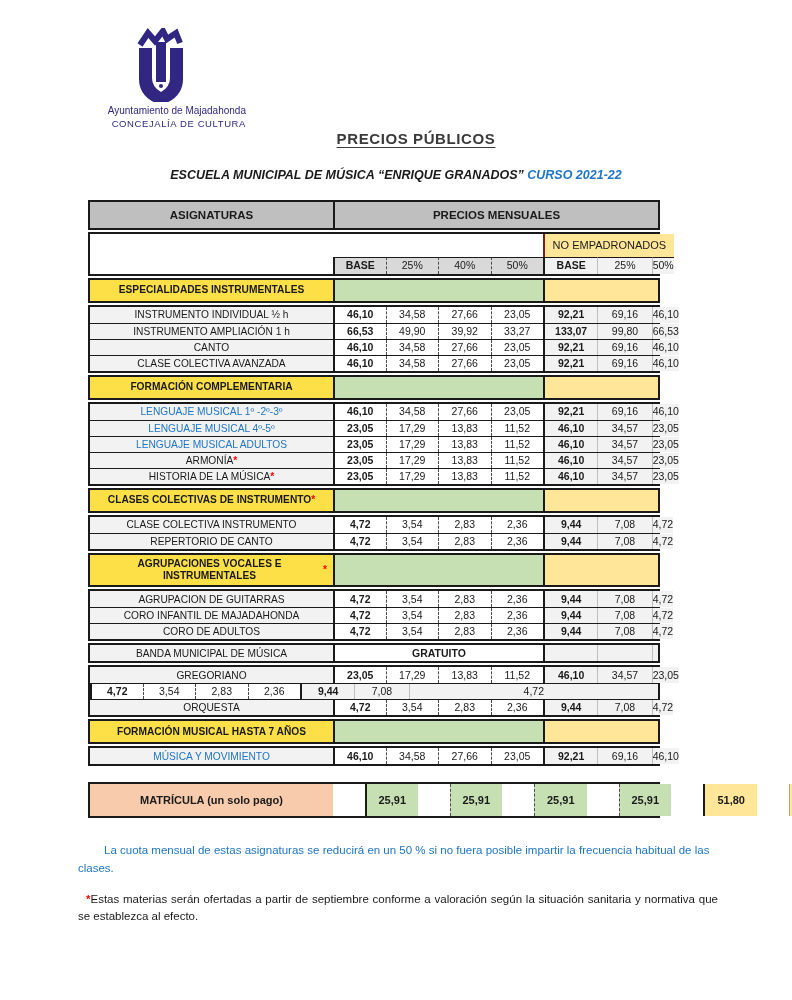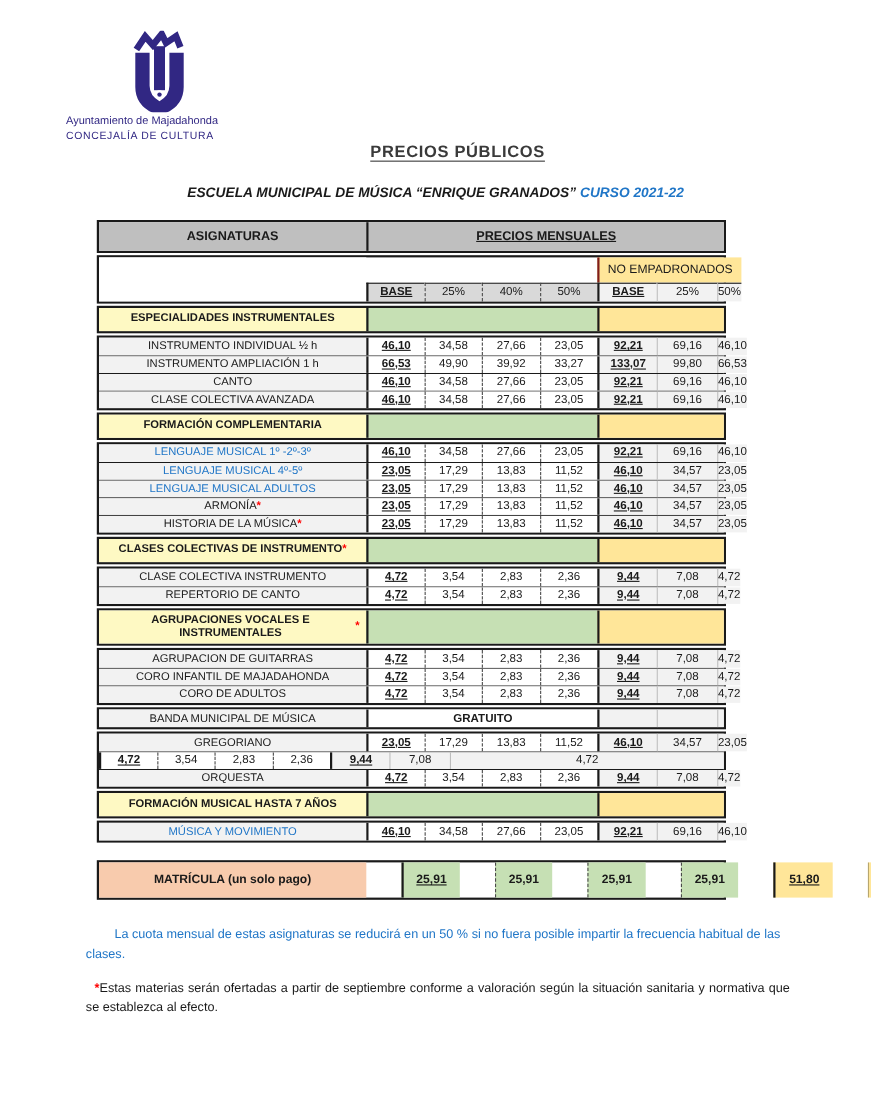--- a/index.html
+++ b/index.html
@@ -1,21 +1,21 @@
 <!DOCTYPE html>
 <html><head>
 <meta charset="utf-8">
 <style>
   * { box-sizing: border-box; margin: 0; padding: 0; }
   html,body { background:#fff; }
   body { font-family: "Liberation Sans", sans-serif; }
   .page { position: relative; width: 792px; height: 1000px; background: #fff; overflow: hidden; margin: 0 auto; }
 
   
-  .logo-block { position: absolute; left: 60px; top: 28px; width: 170px; text-align: left; color: #312783; }
+  .logo-block { position: absolute; left: 76px; top: 28px; width: 170px; text-align: right; color: #312783; }
   .logo-svg { display:block; margin: 0 auto; }
   .logo-org { font-size: 10px; margin-top: 3px; }
   .logo-dept { font-size: 9.5px; letter-spacing: .6px; margin-top: 2px; }
 
   
   .doc-title { position: absolute; top: 130px; left: 0; width: 100%; text-align: center;
                font-size: 15px; font-weight: bold; letter-spacing: .6px; color: #3a3a3a; padding-left: 40px; }
   .doc-title span { text-decoration: underline; text-underline-offset: 3px; }
   .doc-subtitle { position: absolute; top: 168px; left: 0; width: 100%; text-align: center;
                   font-size: 12.5px; font-weight: bold; font-style: italic; color: #1a1a1a; }
@@ -25,21 +25,21 @@
   .content { position: absolute; left: 88px; top: 200px; width: 624px; }
   .block { border: 2px solid #1a1a1a; margin-bottom: 2px; background: #fff; width: 572px; }
   .t-row { display: flex; align-items: stretch; }
   .c { display: flex; align-items: center; justify-content: center; font-size: 10.5px;
        color: #1a1a1a; text-align: center; line-height: 1.1; }
 
   .w-label { flex: 0 0 243px; }
   .e { flex: 0 0 52.5px; background: #fff; }
   .n { flex: 0 0 54.33px; background: #F2F2F2; }
   .t-row .n:last-child { flex: 1 1 auto; }
-  .first-of-group { border-left: 2px solid #1a1a1a; text-decoration: underline; }
+  .first-of-group { border-left: 2px solid #1a1a1a; }
   .e + .e { border-left: 1px dashed #4a4a4a; }
   .n + .n { border-left: 1px solid #bdbdbd; }
   .bold { font-weight: bold; }
 
   
   .hdr1 { height: 26px; }
   .hdr1 .c { background: #BFBFBF; font-weight: bold; font-size: 11.5px; }
   .hdr1-right { flex: 1; }
 
   
@@ -47,21 +47,21 @@
                grid-template-rows: 23px 17px; }
   .h2-empty { grid-row: 1 / 3; grid-column: 1; background: #fff; }
   .h2-emp { grid-column: 2 / 6; background: #C6E0B4; font-weight: bold; font-size: 11px; border-left: 2px solid #1a1a1a; }
   .h2-noemp { grid-column: 6 / 9; background: #FFE699; font-weight: normal; font-size: 11px; border-left: 2px solid #7f1d1d; }
   .h2-sub { border-top: 1px solid #1a1a1a; }
   .h2-sub.e { background: #D9D9D9; flex: none; }
   .h2-sub.n { background: #F2F2F2; flex: none; }
 
   
   .sec-row { min-height: 21px; }
-  .sec-label { flex: 0 0 243px; background: #fef9c3; font-weight: bold; font-size: 10.2px;
+  .sec-label { flex: 0 0 243px; background: #fde047; font-weight: bold; font-size: 10.2px;
                padding: 3px 6px; line-height: 1.2; }
   .sec-emp { flex: 0 0 210px; background: #C6E0B4; border-left: 2px solid #1a1a1a; }
   .sec-noemp { flex: 1; background: #FFE699; border-left: 2px solid #1a1a1a; }
 
   
   .data-row { height: 16px; }
   .data-row + .data-row { border-top: 1px solid #1a1a1a; }
   .row-label { flex: 0 0 243px; background: #F2F2F2; font-size: 10.2px; }
   .blue-label { color: #2076C7; }
   .gratuito { flex: 0 0 210px; border-left: 2px solid #1a1a1a; background: #fff; font-weight: bold; }

